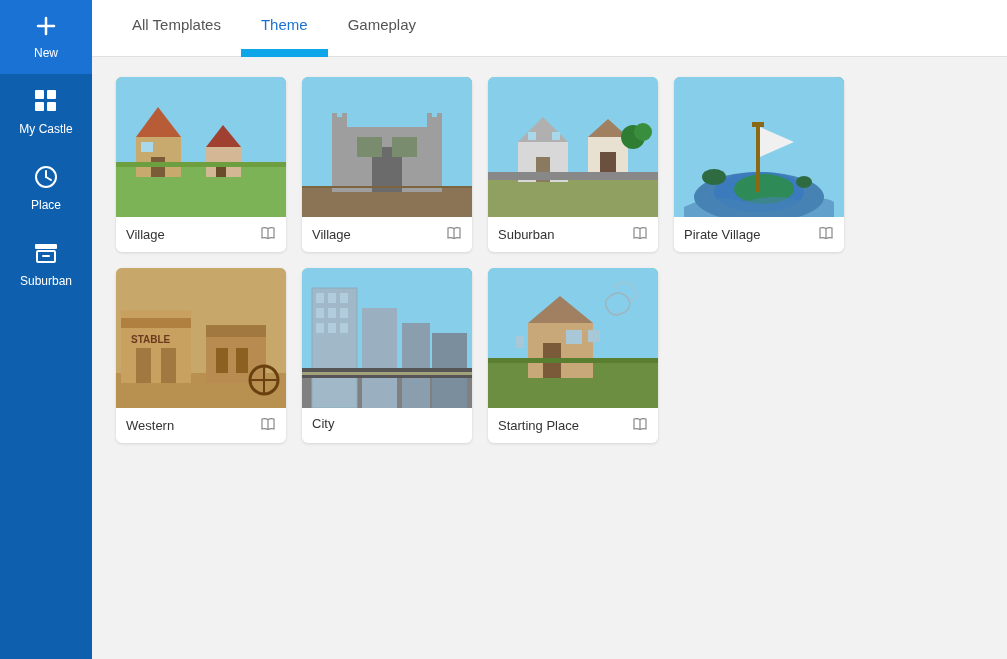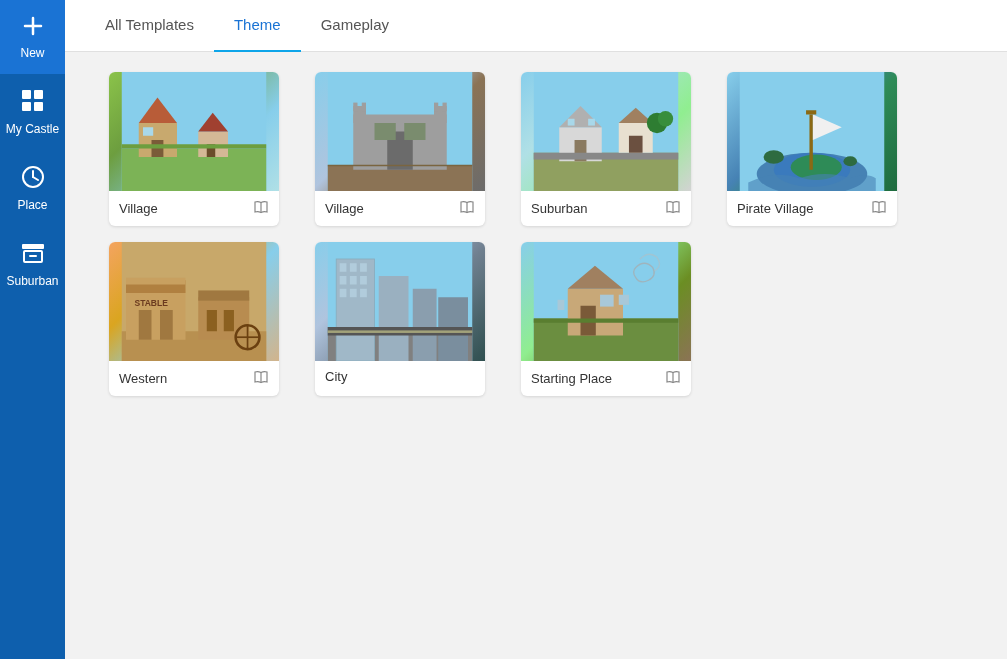--- a/index.html
+++ b/index.html
@@ -1,20 +1,20 @@
 <!DOCTYPE html>
 <html><head>
   <meta charset="utf-8">
   <style>
     * { box-sizing: border-box; margin: 0; padding: 0; }
     body { font-family: 'Segoe UI', Arial, sans-serif; display: flex; height: 659px; width: 1007px; overflow: hidden; background: #f2f2f2; }
 
     
     .sidebar {
-      width: 65px;
+      width: 92px;
       background: #0e5fad;
       display: flex;
       flex-direction: column;
       align-items: center;
       padding-top: 0;
       flex-shrink: 0;
     }
     .sidebar-item {
       display: flex;
       flex-direction: column;
@@ -49,21 +49,21 @@
     .tab {
       padding: 16px 20px;
       font-size: 15px;
       color: #555;
       cursor: pointer;
       border-bottom: 3px solid transparent;
       margin-bottom: -1px;
     }
     .tab.active {
       color: #1a73d4;
-      border-bottom: 2px solid #0ea5e9;
+      border-bottom: 8px solid #0ea5e9;
       font-weight: 500;
     }
 
     
     .content {
       flex: 1;
       padding: 20px 24px;
       overflow-y: auto;
       background: #f2f2f2;
     }
@@ -75,26 +75,25 @@
     }
 
     .card {
       width: 170px;
       background: #fff;
       border-radius: 6px;
       overflow: hidden;
       box-shadow: 0 1px 3px rgba(0,0,0,0.12);
       cursor: pointer;
       flex-shrink: 0;
-      margin-left: 20px;
     }
 
     .card-image {
       width: 170px;
-      height: 119px;
+      height: 140px;
       overflow: hidden;
       position: relative;
     }
 
     
     .img-village { background: linear-gradient(135deg, #8bc34a 0%, #6d9e3f 30%, #87ceeb 70%, #b0e0e6 100%); position: relative; }
     .img-castle { background: linear-gradient(135deg, #87ceeb 0%, #b0c4de 40%, #8b7355 60%, #6b6b6b 100%); }
     .img-suburban { background: linear-gradient(135deg, #87ceeb 0%, #b0e0e6 30%, #90ee90 70%, #d3d3d3 100%); }
     .img-pirate { background: linear-gradient(135deg, #87ceeb 0%, #4682b4 40%, #2e8b57 60%, #1e6b3e 100%); }
     .img-western { background: linear-gradient(135deg, #f4a460 0%, #daa520 30%, #87ceeb 60%, #d2b48c 100%); }

